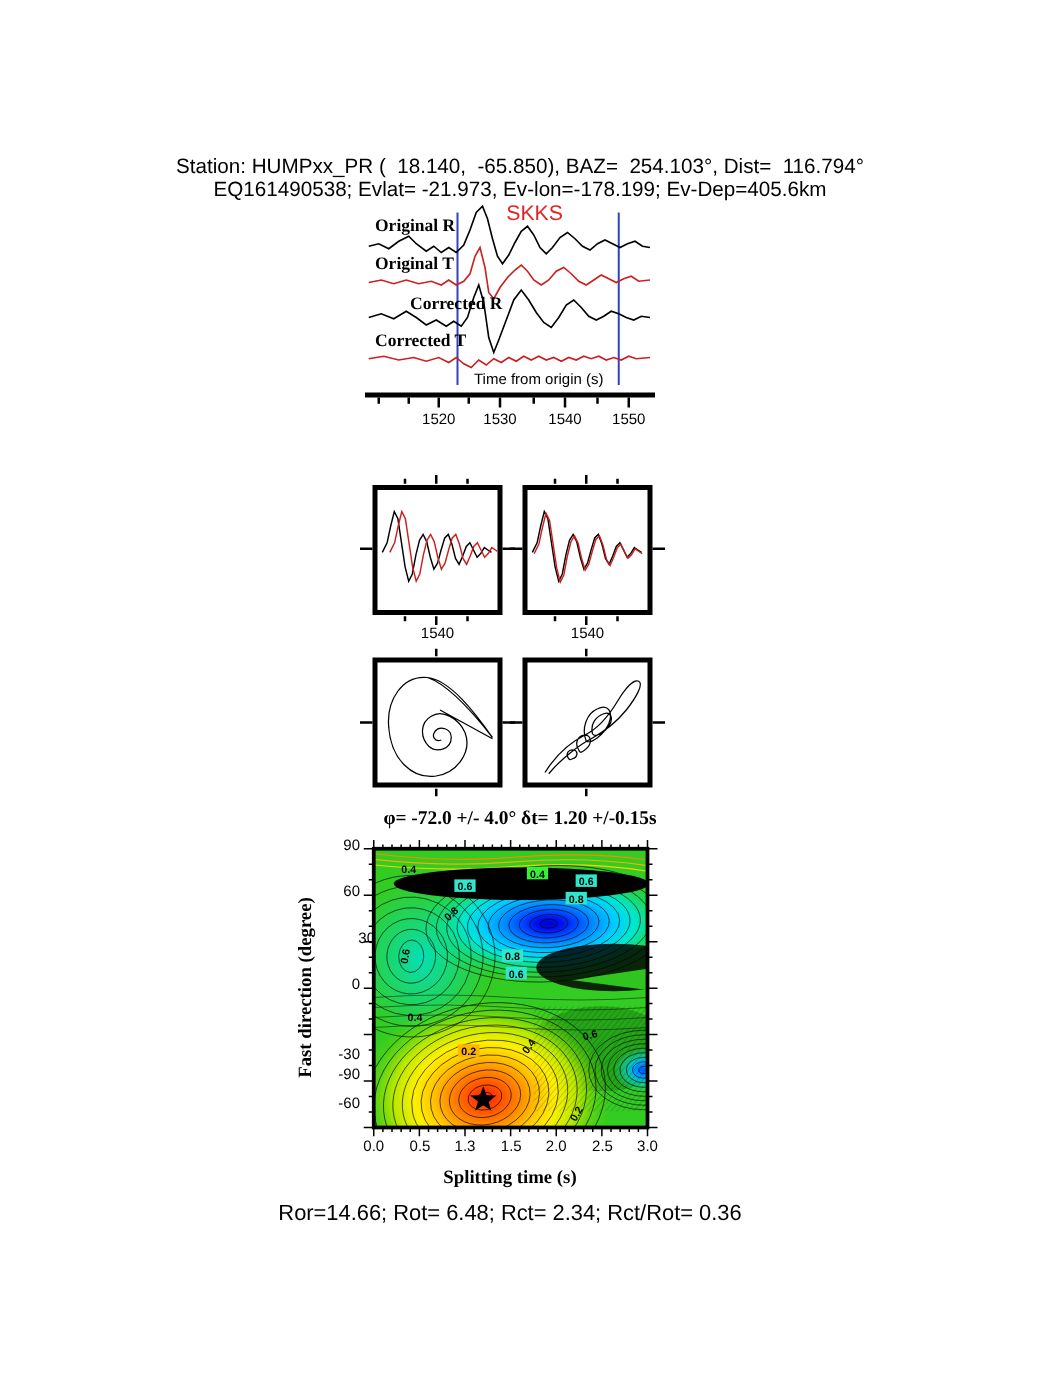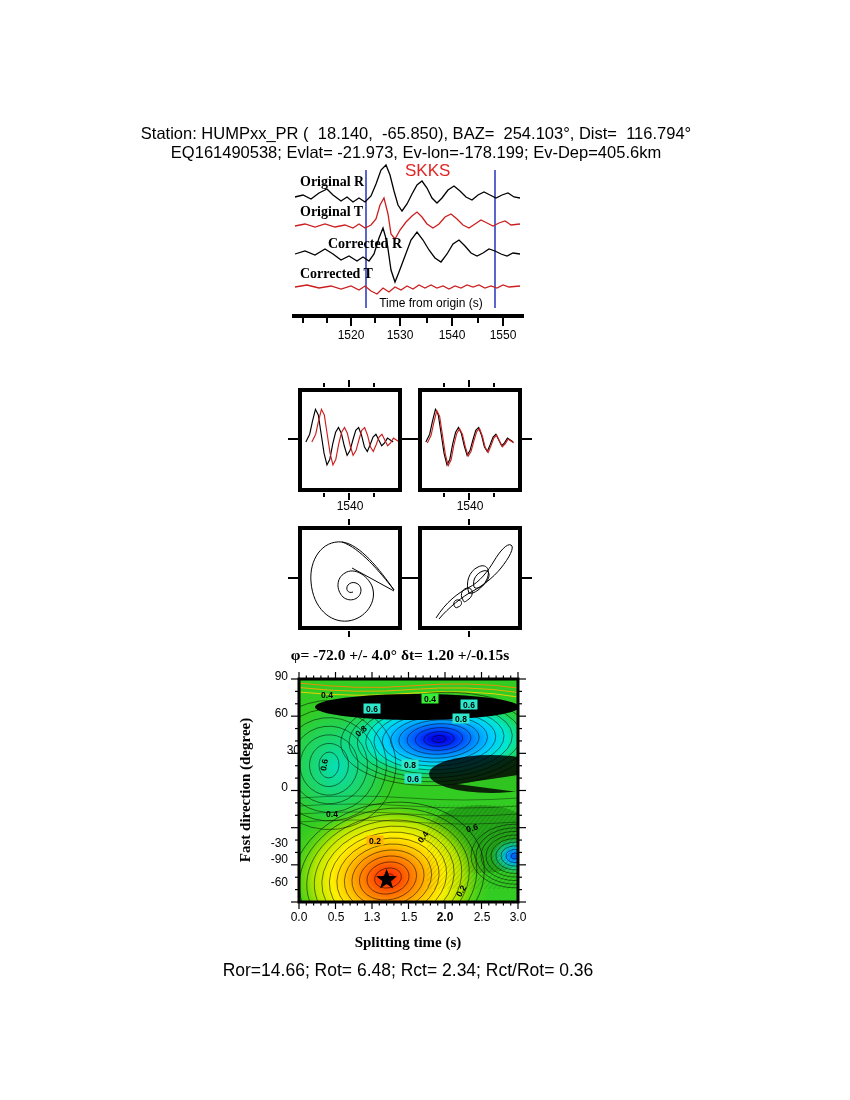--- a/index.html
+++ b/index.html
@@ -77,21 +77,21 @@
   <svg width="96" height="96" viewBox="0 0 96 96">
     <path fill="none" stroke="#000" stroke-width="1" d="M92,60 C78,40 58,14 40,12 C20,10 7,30 9,52 C11,78 28,93 46,91 C63,89 76,72 70,56 C65,45 52,37 43,43 C34,48 34,60 41,67 C48,73 59,69 59,60 C59,53 50,50 46,55 C43,59 46,64 51,62 M40,12 C58,18 78,42 92,60 M50,38 L92,61"></path>
   </svg>
 </div>
 <div class="abs" style="left:418px;top:526px;width:96px;height:96px;border:4px solid #000;">
   <svg width="96" height="96" viewBox="0 0 96 96">
     <path fill="none" stroke="#000" stroke-width="1" d="M14,88 C24,72 36,63 46,58 C58,52 66,41 72,31 C78,21 85,13 89,15 C93,17 87,28 79,38 C71,48 60,56 51,61 C41,66 26,78 17,89 M47,63 C43,53 47,41 56,37 C64,33 69,39 65,49 C61,58 51,65 47,63 M52,57 C50,49 55,43 61,41 C67,39 69,45 65,51 C61,57 54,60 52,57 M41,70 C37,64 41,58 46,58 C51,58 52,65 47,69 C43,72 42,73 41,70 M33,77 C30,73 33,69 37,70 C41,71 40,76 36,77 C34,78 34,78 33,77"></path>
   </svg>
 </div>
 
-<div class="abs serifb center" style="left:0;width:800px;top:646px;font-size:15.5px;">φ= -72.0 +/- 4.0° δt= 1.20 +/-0.15s</div>
+<div class="abs serifb center" style="left:16px;width:800px;top:646px;font-size:15.5px;">φ= -72.0 +/- 4.0° δt= 1.20 +/-0.15s</div>
 
 <svg id="contour-svg" class="abs" style="left:284px;top:664px;" width="249" height="253" viewBox="0 0 249 253">
     <defs>
       <clipPath id="cclip">
         <rect x="0" y="0" width="219" height="223"></rect>
       </clipPath>
       <radialGradient id="gw">
         <stop offset="0%" stop-color="#ff1e00"></stop>
         <stop offset="13%" stop-color="#ff5000"></stop>
         <stop offset="28%" stop-color="#ff8c00"></stop>
@@ -344,21 +344,21 @@
 <div class="abs sans ticklbl" style="left:262px;top:743px;width:38px;text-align:right;">30</div>
 <div class="abs sans ticklbl" style="left:250px;top:780px;width:38px;text-align:right;">0</div>
 <div class="abs sans ticklbl" style="left:250px;top:817px;width:38px;text-align:right;margin-top:19px;">-30</div>
 <div class="abs sans ticklbl" style="left:250px;top:875px;width:38px;text-align:right;">-60</div>
 <div class="abs sans ticklbl" style="left:250px;top:852px;width:38px;text-align:right;">-90</div>
 
 <div class="abs sans ticklbl center" style="left:279px;top:910px;width:40px;">0.0</div>
 <div class="abs sans ticklbl center" style="left:316px;top:910px;width:40px;">0.5</div>
 <div class="abs sans ticklbl center" style="left:352px;top:910px;width:40px;">1.3</div>
 <div class="abs sans ticklbl center" style="left:389px;top:910px;width:40px;">1.5</div>
-<div class="abs sans ticklbl center" style="left:425px;top:910px;width:40px;font-weight:bold;">2.0</div>
+<div class="abs sans ticklbl center" style="left:425px;top:910px;width:40px;">2.0</div>
 <div class="abs sans ticklbl center" style="left:462px;top:910px;width:40px;">2.5</div>
 <div class="abs sans ticklbl center" style="left:498px;top:910px;width:40px;">3.0</div>
 
 <div class="abs serifb center" style="left:146px;top:781px;width:200px;height:18px;font-size:15px;transform:rotate(-90deg);">Fast direction (degree)</div>
 <div class="abs serifb center" style="left:308px;top:934px;width:200px;font-size:15px;">Splitting time (s)</div>
 
 <div class="abs sans center" style="left:0;width:816px;top:960px;font-size:17.5px;">Ror=14.66; Rot= 6.48; Rct= 2.34; Rct/Rot= 0.36</div>
 
 <div class="abs tick" style="left: 350px; top: 318px; width: 2px; height: 8px;"></div>
 <div class="abs tick" style="left: 399px; top: 318px; width: 2px; height: 8px;"></div>

